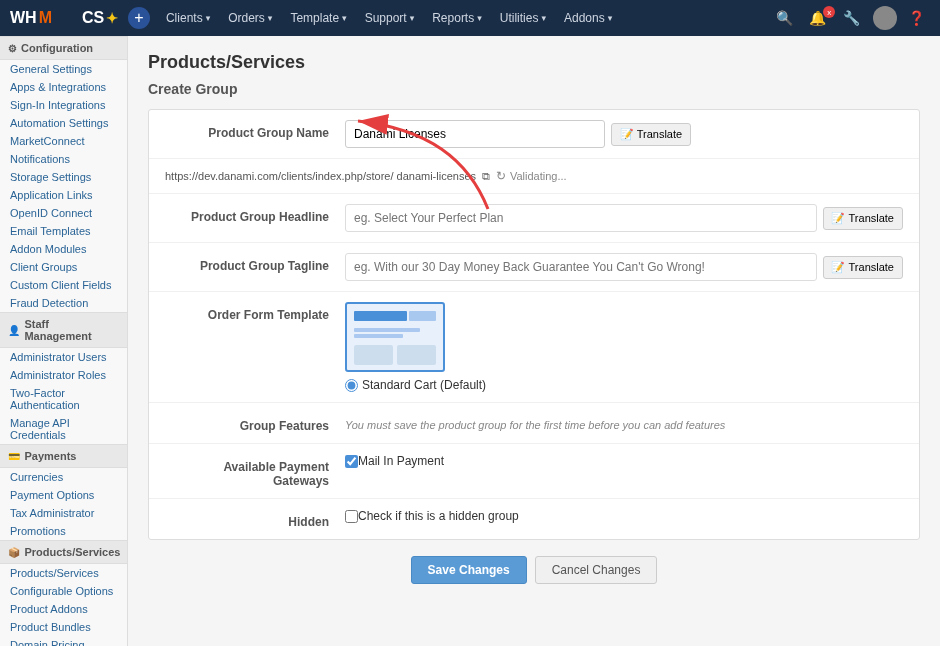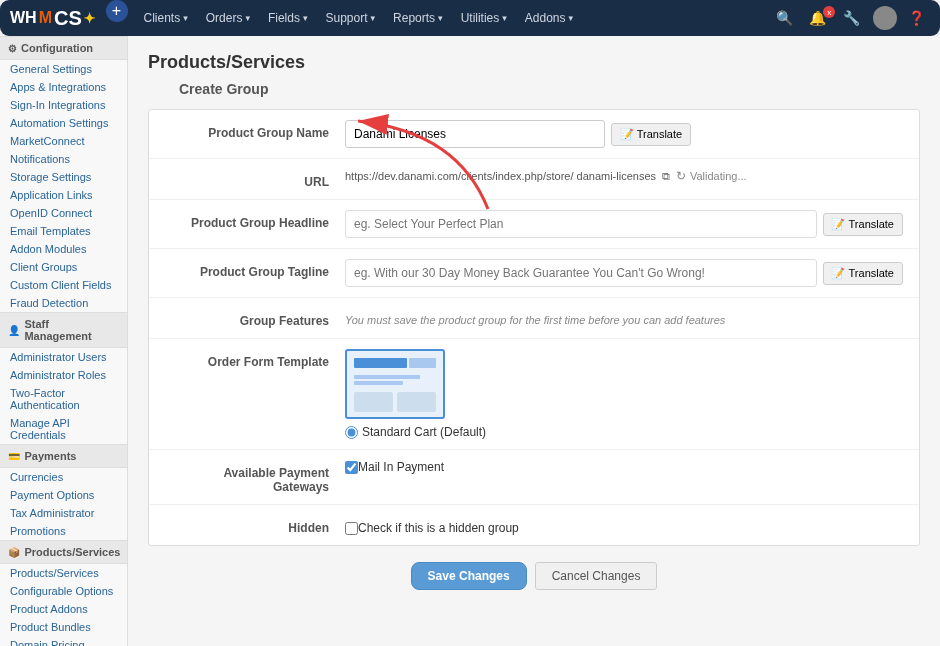--- a/index.html
+++ b/index.html
@@ -3,36 +3,36 @@
   <meta charset="utf-8">
   <style>
     * { box-sizing: border-box; margin: 0; padding: 0; }
     body { font-family: Arial, sans-serif; font-size: 12px; background: #f0f0f0; color: #333; }
 
     
     .topnav {
       background: #1a2d47;
       height: 36px;
       display: flex;
+      align-items: center;
       padding: 0 10px;
       gap: 2px;
-      border-radius: 9px;
     }
     .topnav-logo {
       color: white;
       font-weight: bold;
       font-size: 18px;
       margin-right: 8px;
       display: flex;
       align-items: center;
       gap: 2px;
     }
     .logo-wh { color: white; font-size: 16px; font-weight: bold; }
     .logo-m { color: #e85d04; font-size: 16px; font-weight: bold; }
-    .logo-cs { color: white; font-size: 20px; font-weight: bold; }
+    .logo-cs { color: white; font-size: 16px; font-weight: bold; margin-left: 28px; }
     .logo-star { color: #f5c518; font-size: 14px; }
     .topnav-add {
       background: #2a5298;
       color: white;
       border: none;
       border-radius: 50%;
       width: 22px;
       height: 22px;
       font-size: 16px;
       cursor: pointer;
@@ -137,37 +137,36 @@
       font-size: 18px;
       font-weight: bold;
       color: #333;
       margin-bottom: 8px;
     }
     .section-title {
       font-size: 14px;
       font-weight: bold;
       color: #555;
       margin-bottom: 12px;
-      margin-left: 31px;
     }
 
     
     .form-card {
       background: white;
       border: 1px solid #ddd;
       border-radius: 3px;
       padding: 0;
     }
     .form-row {
       display: flex;
       align-items: flex-start;
       padding: 10px 16px;
       border-bottom: 1px solid #f0f0f0;
     }
-    .form-row:last-child { border-bottom: none; align-items: flex-end; }
+    .form-row:last-child { border-bottom: none; }
     .form-label {
       width: 180px;
       flex-shrink: 0;
       text-align: right;
       padding-right: 16px;
       padding-top: 6px;
       font-size: 12px;
       color: #555;
       font-weight: bold;
     }
@@ -294,21 +293,21 @@
     .form-actions {
       display: flex;
       justify-content: center;
       gap: 8px;
       margin-top: 16px;
     }
     .btn-save {
       background: #5b9bd5;
       color: white;
       border: 1px solid #4a8ac4;
-      border-radius: 8px;
+      border-radius: 3px;
       padding: 6px 16px;
       font-size: 12px;
       cursor: pointer;
       font-weight: bold;
     }
     .btn-cancel {
       background: #f0f0f0;
       color: #555;
       border: 1px solid #ccc;
       border-radius: 3px;
@@ -337,21 +336,21 @@
   <button class="topnav-add">+</button>
   <a class="topnav-item">
     <span>Clients</span>
     <span class="caret">▾</span>
   </a>
   <a class="topnav-item">
     <span>Orders</span>
     <span class="caret">▾</span>
   </a>
   <a class="topnav-item">
-    <span>Fields</span>
+    <span>Template</span>
     <span class="caret">▾</span>
   </a>
   <a class="topnav-item">
     <span>Support</span>
     <span class="caret">▾</span>
   </a>
   <a class="topnav-item">
     <span>Reports</span>
     <span class="caret">▾</span>
   </a>
@@ -450,21 +449,20 @@
           <div class="form-control-wrap">
             <input type="text" class="form-input" value="Danami Licenses" style="">
             <button class="btn-translate">
               <span>📝</span>
               <span>Translate</span>
             </button>
           </div>
         </div>
 
         <div class="form-row">
-          <div class="form-label">URL</div>
           <div class="form-control-wrap">
             <span class="url-display">
               <span>https://dev.danami.com/clients/index.php/store/ danami-licenses</span>
               <span style="cursor:pointer;color:#666;">⧉</span>
               <span class="validating">
                 <span class="validating-spinner">↻</span>
                 <span>Validating...</span>
               </span>
             </span>
           </div>
@@ -482,27 +480,20 @@
         </div>
 
         <div class="form-row">
           <div class="form-label">Product Group Tagline</div>
           <div class="form-control-wrap">
             <input type="text" class="form-input-full" placeholder="eg. With our 30 Day Money Back Guarantee You Can't Go Wrong!" style="">
             <button class="btn-translate">
               <span>📝</span>
               <span>Translate</span>
             </button>
-          </div>
-        </div>
-
-        <div class="form-row">
-          <div class="form-label">Group Features</div>
-          <div class="form-control-wrap">
-            <span class="group-features-text">You must save the product group for the first time before you can add features</span>
           </div>
         </div>
 
         <div class="form-row">
           <div class="form-label">Order Form Template</div>
           <div class="form-control-wrap">
             <div class="order-form-template-wrap">
               <div class="template-preview">
                 <div class="template-preview-inner">
                   <div class="tpi-row">
@@ -521,20 +512,27 @@
               </div>
               <label class="radio-label">
                 <input type="radio" name="order_form_template" checked="" style="">
                 <span>Standard Cart (Default)</span>
               </label>
             </div>
           </div>
         </div>
 
         <div class="form-row">
+          <div class="form-label">Group Features</div>
+          <div class="form-control-wrap">
+            <span class="group-features-text">You must save the product group for the first time before you can add features</span>
+          </div>
+        </div>
+
+        <div class="form-row">
           <div class="form-label">Available Payment Gateways</div>
           <div class="form-control-wrap">
             <label class="checkbox-label">
               <input type="checkbox" checked="" style="">
               <span>Mail In Payment</span>
             </label>
           </div>
         </div>
 
         <div class="form-row">

